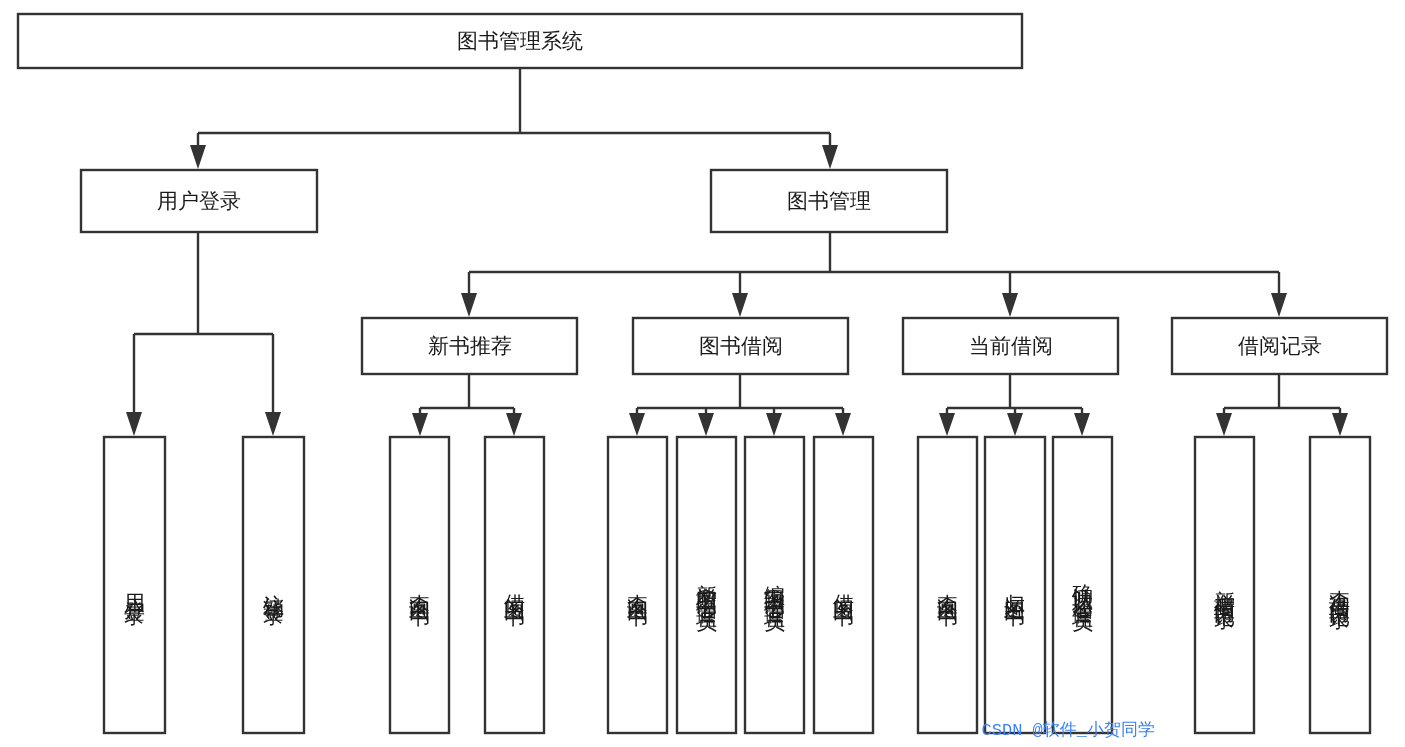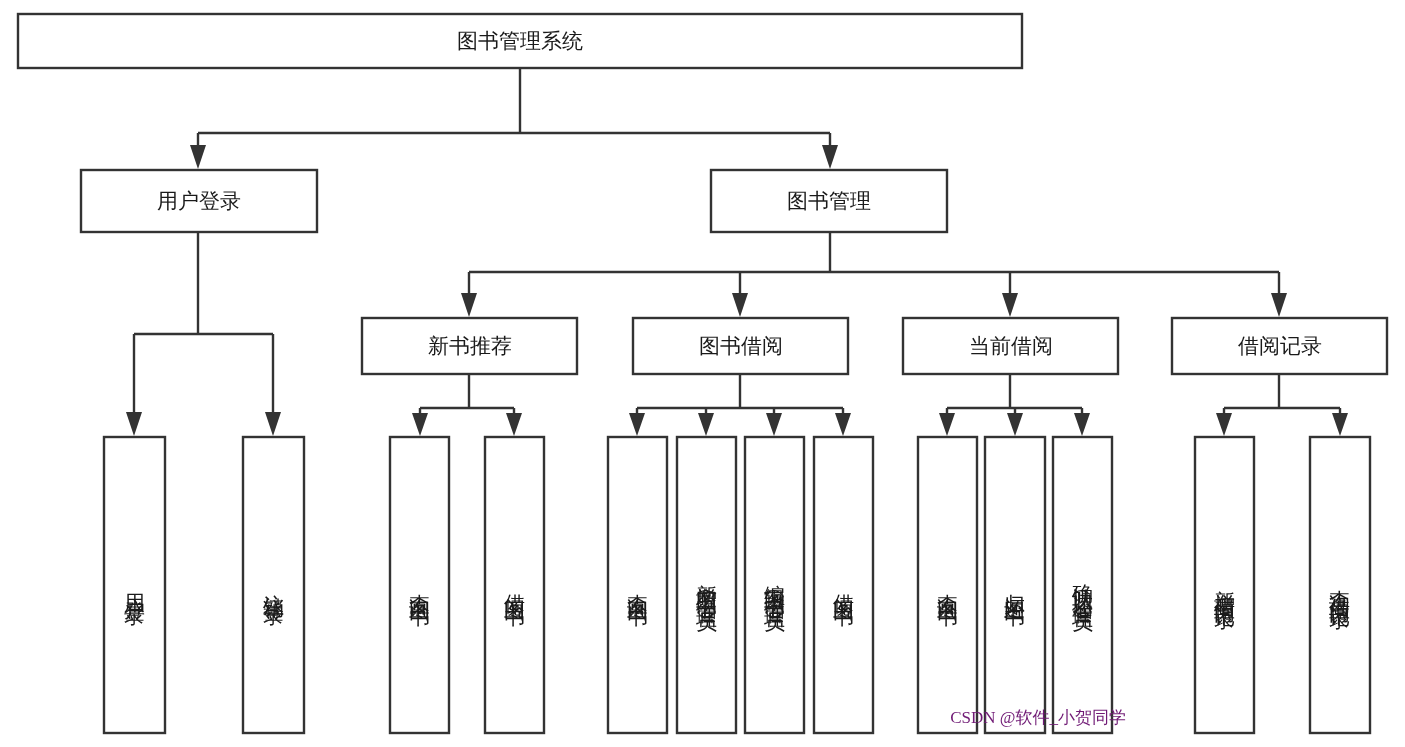--- a/index.html
+++ b/index.html
@@ -10,20 +10,21 @@
   body {
     width: 1405px;
     height: 747px;
     font-family: "Liberation Sans", "DejaVu Sans", sans-serif;
     overflow: hidden;
   }
   #diagram-root {
     position: relative;
     width: 1134px;
     height: 747px;
+    padding-left: 29px;
   }
   svg.flow {
     position: absolute;
     left: 0;
     top: 0;
     width: 1405px;
     height: 747px;
     display: block;
   }
   .node-rect {
@@ -53,24 +54,24 @@
     font-size: 21px;
     fill: #1a1a1a;
     writing-mode: vertical-rl;
     text-orientation: upright;
     letter-spacing: 4px;
     text-anchor: middle;
   }
   .watermark {
     position: absolute;
     right: 8px;
-    bottom: 18px;
-    font-family: Liberation Serif, serif;
+    bottom: 6px;
+    font-family: Liberation Mono, monospace;
     font-size: 17px;
-    color: #701a75;
+    color: #3b82f6;
     white-space: nowrap;
     pointer-events: none;
   }
 </style>
 </head>
 <body>
 
 <div id="diagram-root">
 
   <svg class="flow" viewBox="0 0 1405 747">

